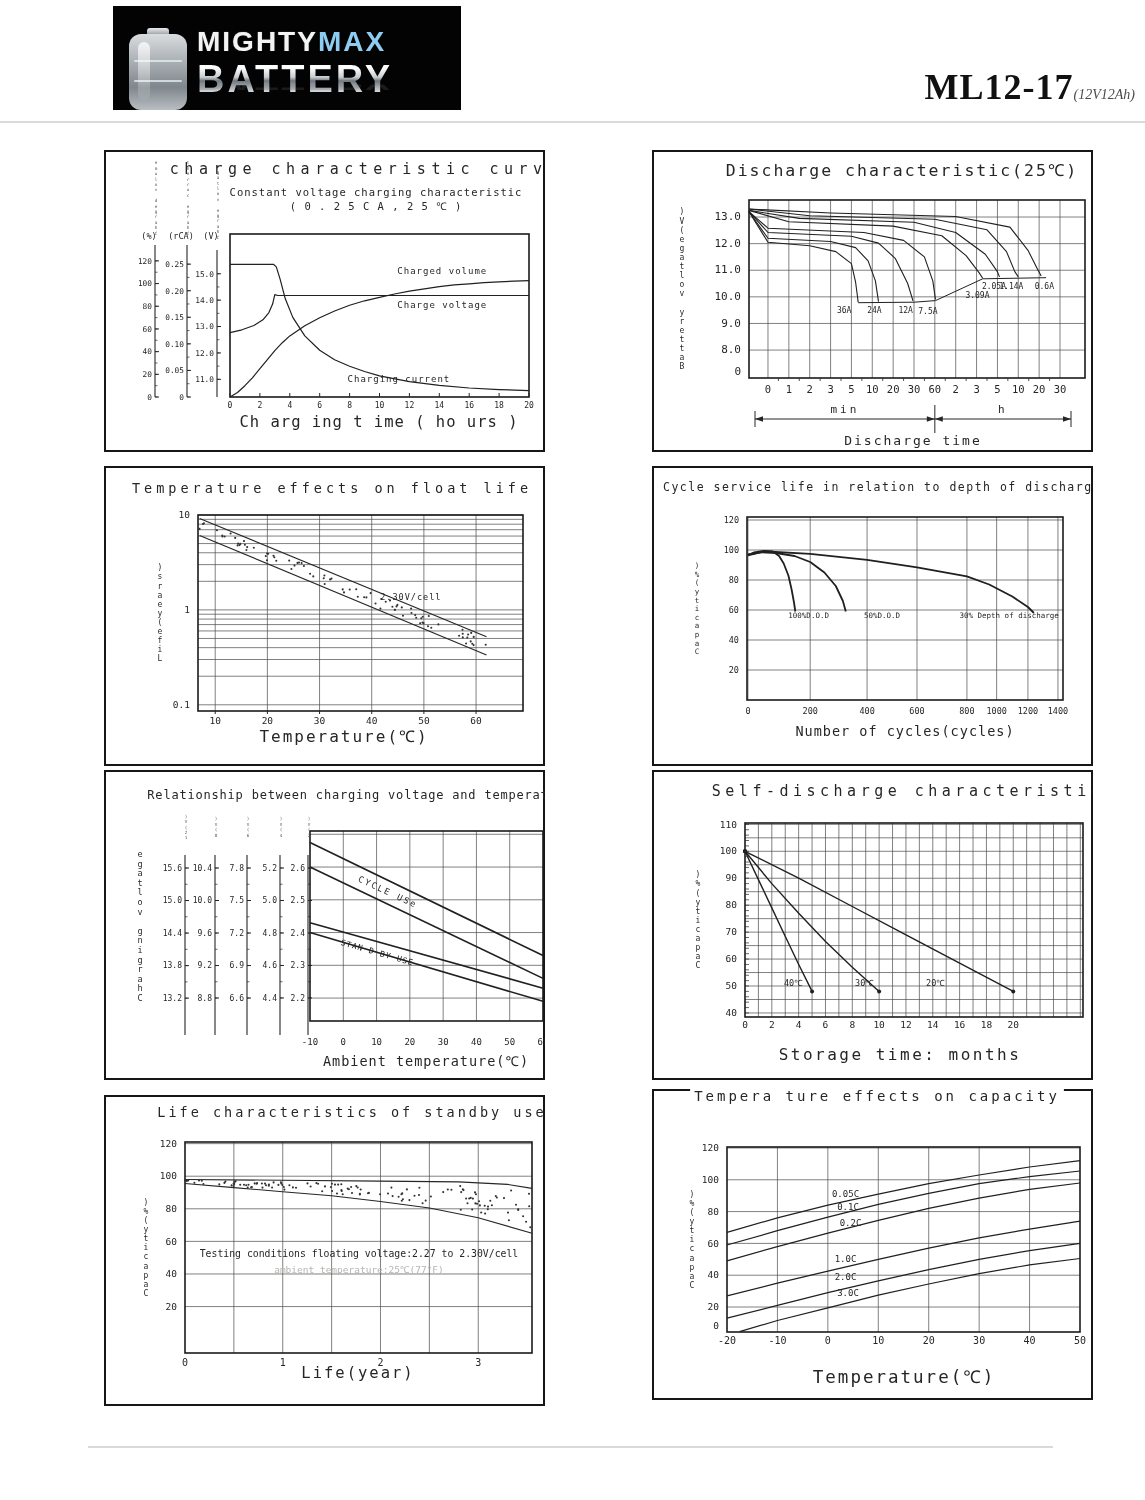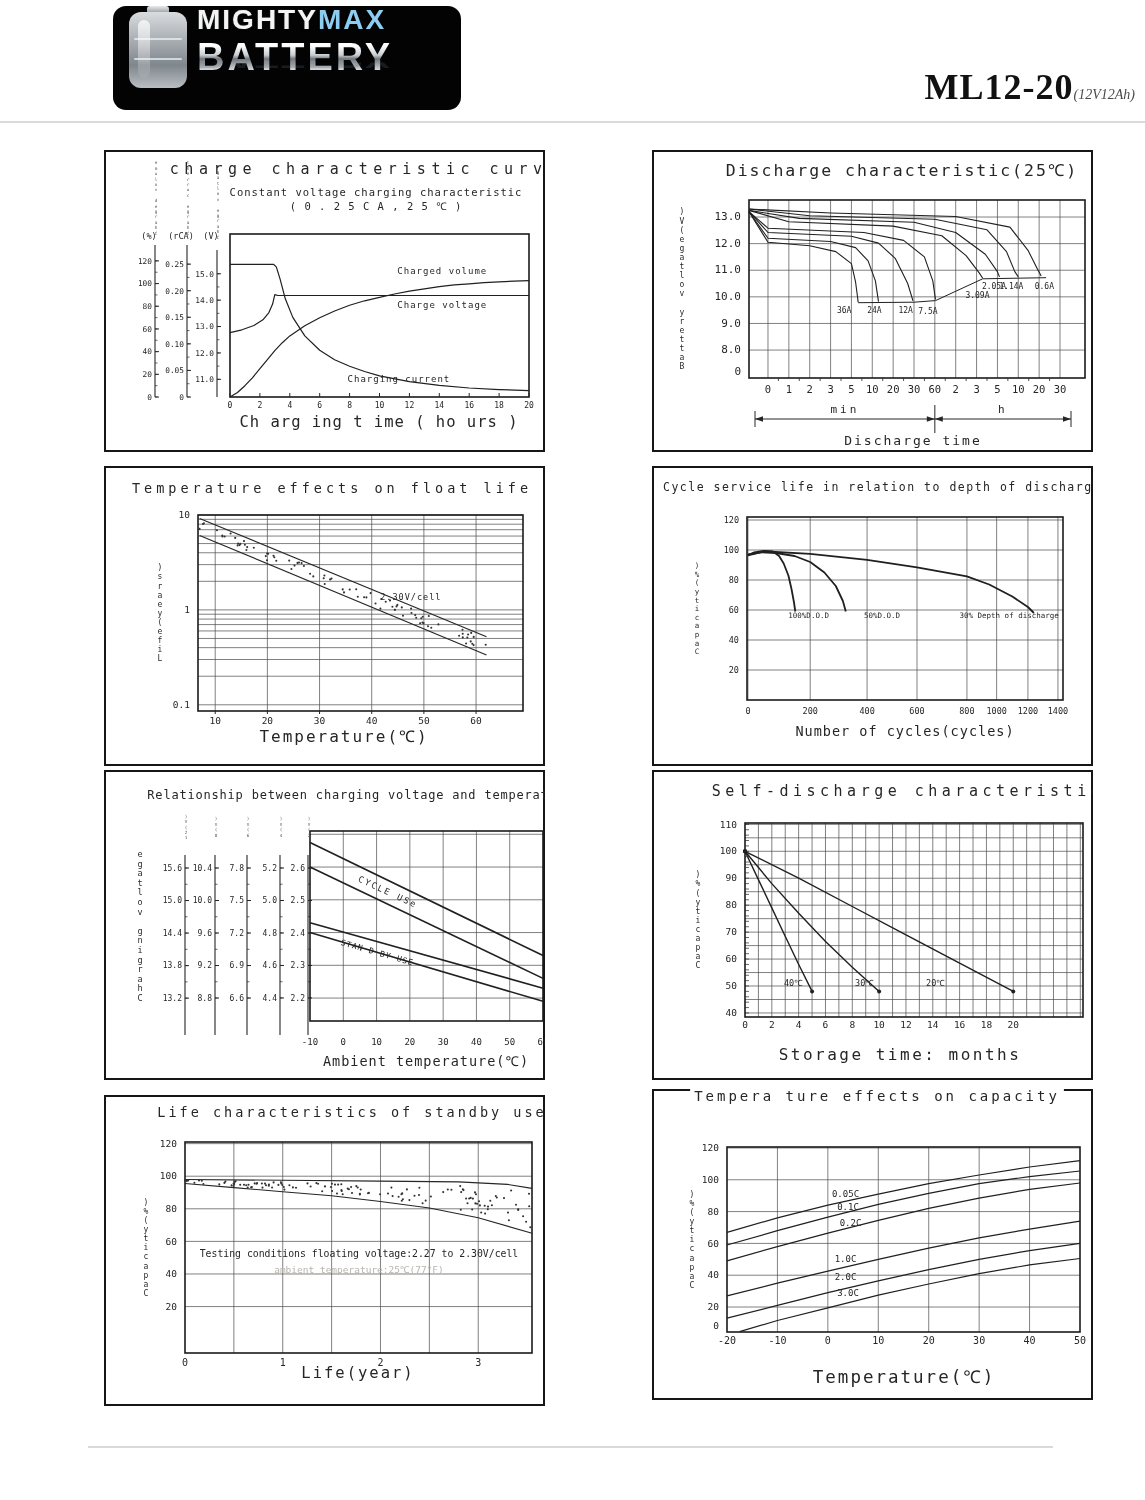--- a/index.html
+++ b/index.html
@@ -1,18 +1,18 @@
 <!DOCTYPE html>
 <html><head>
 <meta charset="utf-8">
 <style>
   html,body{margin:0;padding:0;background:#ffffff;}
   .page{position:relative;width:1145px;height:1500px;background:#ffffff;font-family:"DejaVu Sans Mono",monospace;color:#222;overflow:hidden;}
   
-  .logo{position:absolute;left:113px;top:6px;width:348px;height:104px;background:#030303;border-radius:13px;display:flex;align-items:flex-start;}
+  .logo{position:absolute;left:113px;top:6px;width:348px;height:104px;background:#030303;border-radius:0;display:flex;align-items:flex-end;}
   .batt{position:relative;width:58px;height:82px;margin:0 10px 0 16px;flex:0 0 auto;}
   .batt .cap{position:absolute;left:18px;top:0;width:22px;height:8px;border-radius:3px;background:linear-gradient(180deg,#e8eaec,#8d9399);}
   .batt .shell{position:absolute;left:0;top:6px;width:58px;height:76px;border-radius:12px;background:linear-gradient(180deg,#d9dcdf,#7f868c 70%,#b9bec3);padding:0;}
   .batt .core{position:absolute;left:5px;top:11px;width:48px;height:66px;border-radius:8px;
      background:linear-gradient(180deg,#0a3털 0,#0a3a5c 0%,#2f8fc6 28%,#8fd8f8 52%,#2d7fae 80%,#0b466b 100%);}
   .batt .seg{position:absolute;left:5px;width:48px;height:2px;background:rgba(230,240,245,.75);border-radius:1px;}
   .batt .gloss{position:absolute;left:9px;top:14px;width:12px;height:58px;border-radius:6px;background:linear-gradient(180deg,rgba(255,255,255,.75),rgba(255,255,255,.05));}
   .logo-text{line-height:1;}
   .l1{font-family:"Liberation Sans",sans-serif;font-weight:800;font-size:28px;letter-spacing:2px;}
   .l1 .w1{color:#f4f4f4;text-shadow:0 1px 2px #000,0 0 1px #9aa;}
@@ -49,21 +49,21 @@
     <div class="logo-text">
       <div class="l1">
         <span class="w1">MIGHTY</span><span class="w2">MAX</span>
       </div>
       <div class="l2">BATTERY</div>
       <div class="l2r">BATTERY</div>
     </div>
   </div>
 
   <div class="model">
-    <span class="name">ML12-20</span><span class="spec">(12V12Ah)</span>
+    <span class="name">ML12-17</span><span class="spec">(12V12Ah)</span>
   </div>
 
   <div class="rule top"></div>
 
   <div class="panel" style="left:104px;top:150px;width:441px;height:302px">
     <svg width="441" height="302" viewBox="0 0 441 302">
         <rect x="126" y="84" width="299" height="163" fill="none" stroke="#1b1b1b" stroke-width="1.6"></rect>
         <path d="M126.0 247.0L133.5 242.5L140.9 235.7L148.4 227.8L155.9 218.7L163.4 209.6L170.8 200.6L178.3 192.7L185.8 185.9L200.8 175.7L215.7 167.8L230.6 161.0L245.6 155.3L260.6 150.8L275.5 147.4L290.5 144.0L305.4 141.2L320.4 138.9L335.3 136.6L350.3 134.9L365.2 133.8L380.1 132.7L395.1 131.8L410.1 131.2L425.0 130.7" fill="none" stroke="#202020" stroke-width="1.2" stroke-linejoin="round"></path>
         <path d="M126.0 182.7L138.0 179.8L149.9 175.5L158.9 169.8L164.9 162.6L168.6 154.1L170.8 144.6L173.8 145.5L425.0 145.5" fill="none" stroke="#202020" stroke-width="1.2" stroke-linejoin="round"></path>
         <path d="M126.0 114.3L169.4 114.3L172.3 116.9L176.1 129.1L181.3 148.8L188.8 167.4L200.8 185.9L215.7 200.3L230.6 209.8L245.6 216.2L260.6 221.5L275.5 225.8L305.4 231.6L335.3 235.3L365.2 238.0L395.1 239.6L425.0 240.6" fill="none" stroke="#202020" stroke-width="1.2" stroke-linejoin="round"></path>

